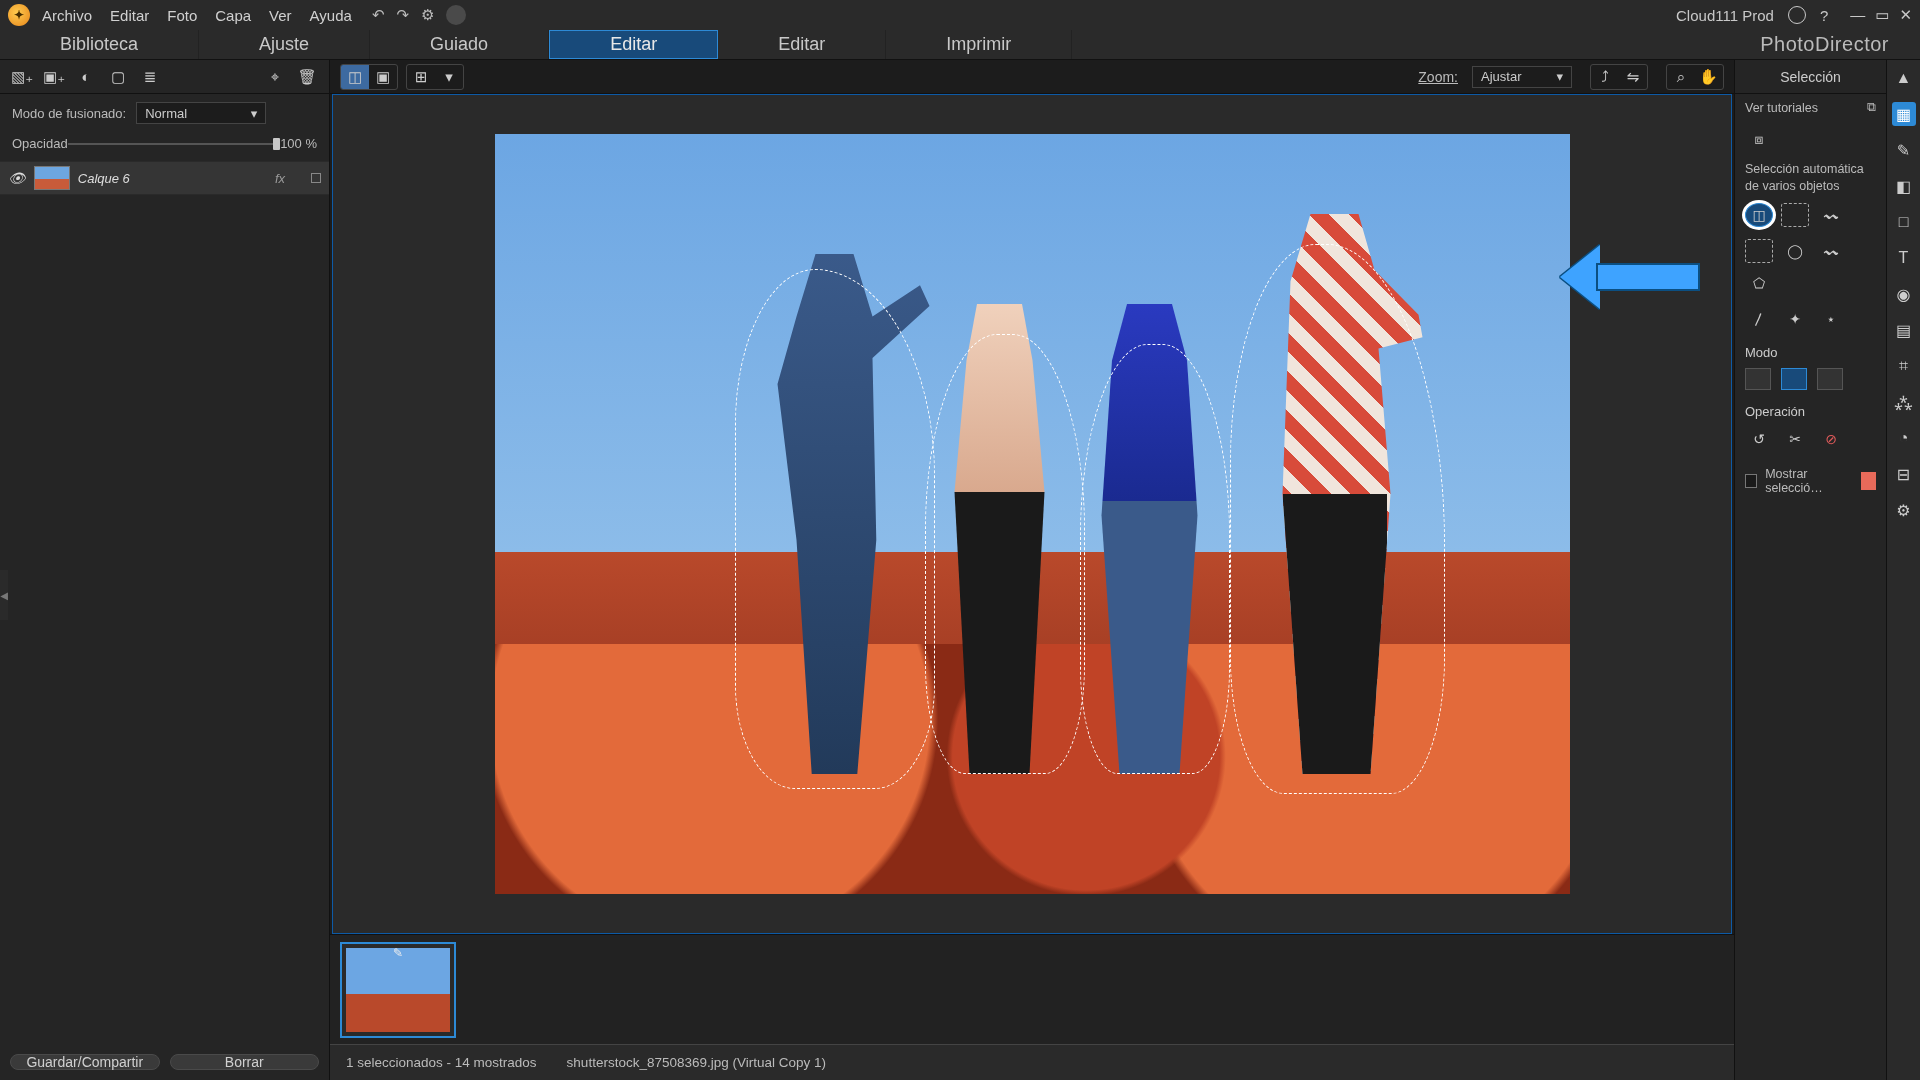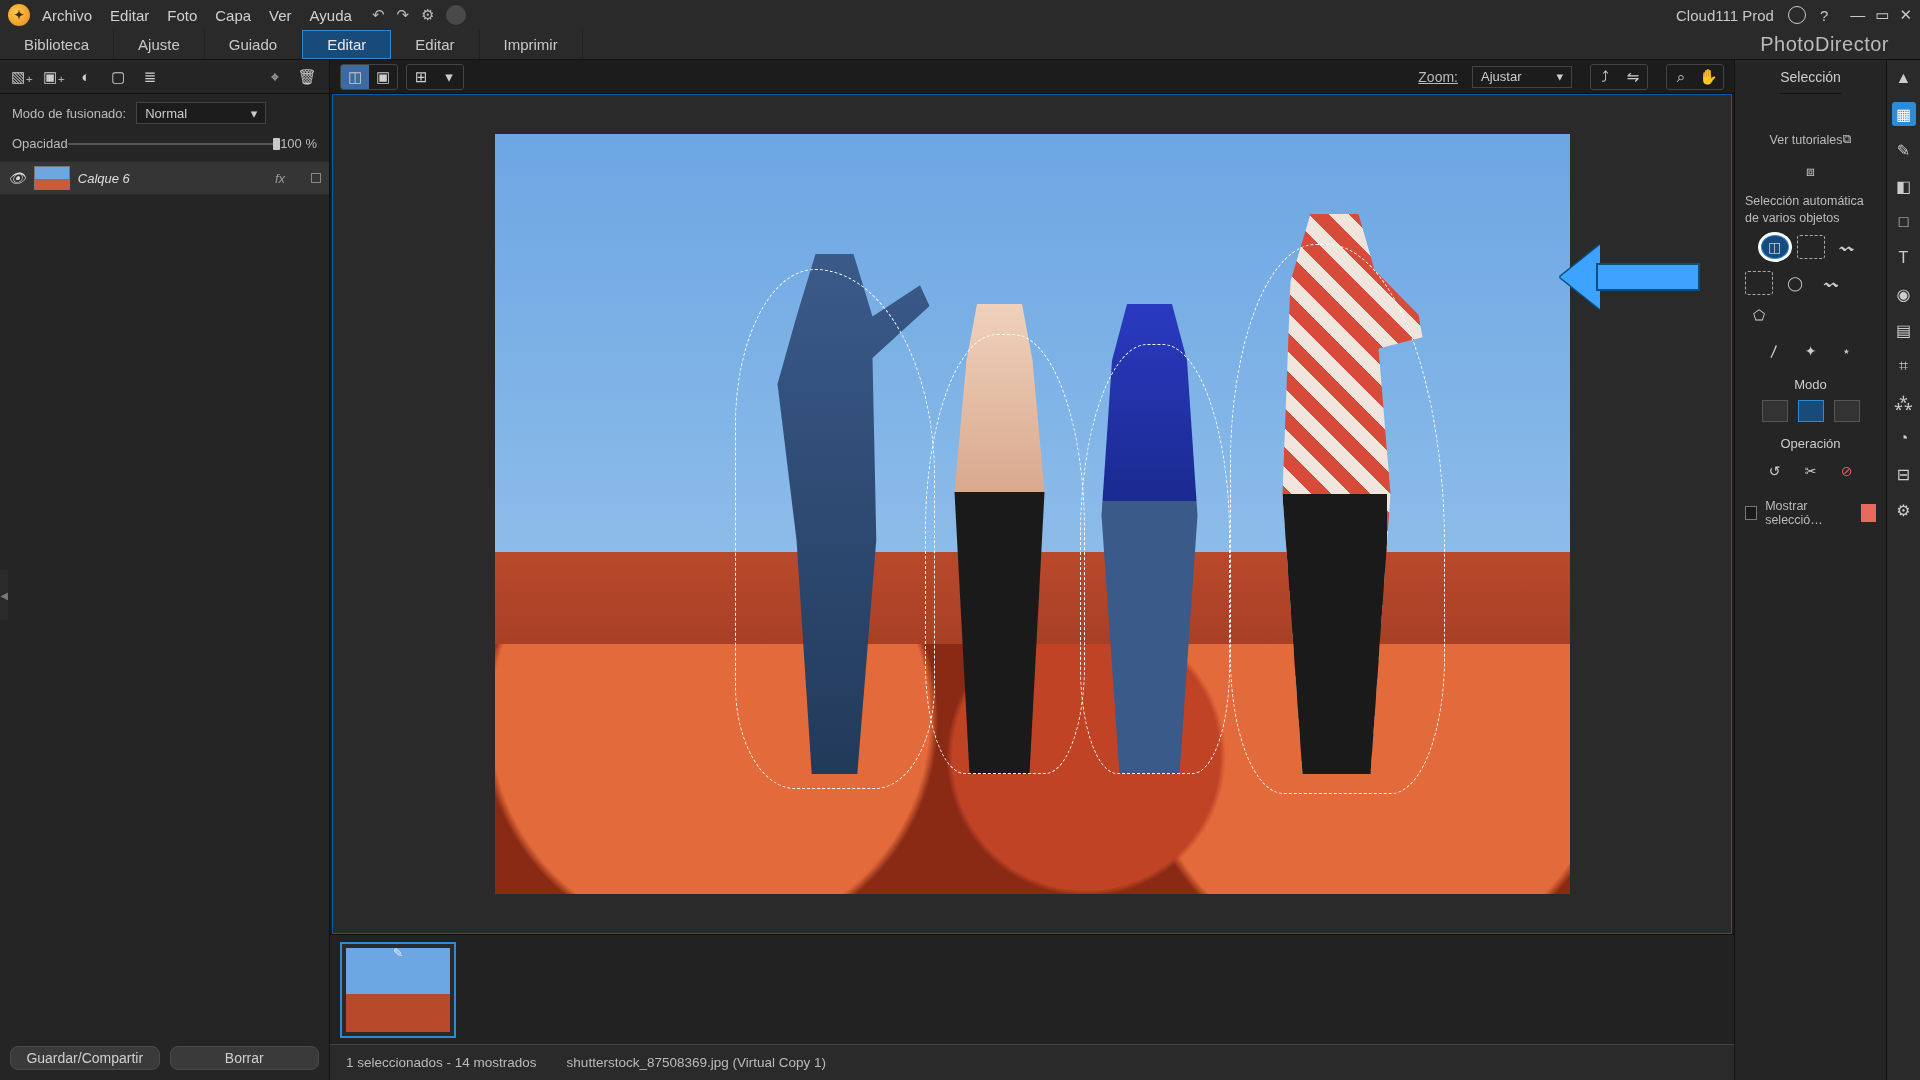--- a/index.html
+++ b/index.html
@@ -12,21 +12,21 @@
 .menu-items span { cursor:default; }
 .title-tools { display:flex; align-items:center; gap:12px; margin-left:20px; color:#bbb; font-size:15px; }
 .title-tools .circ { width:20px; height:20px; border-radius:50%; background:#4a4a4a; display:inline-block; }
 .title-right { margin-left:auto; display:flex; align-items:center; gap:14px; font-size:15px; color:#c8c8c8;}
 .title-right .avatar { width:18px;height:18px;border:1.5px solid #c8c8c8;border-radius:50%; display:inline-block; }
 .win-btns { display:flex; gap:10px; margin-left:8px; font-size:15px; }
 
 
 .modebar { height:30px; background:#2a2a2a; border-bottom:1px solid #111; display:flex; align-items:stretch; }
 .modebar-left { width:680px; display:flex; }
-.mode-tab { flex:0 0 auto; padding:0 24px; display:flex; align-items:center; font-size:15px; color:#c8c8c8; border-right:1px solid #222; }
+.mode-tab { flex:0 0 auto; padding:0 60px; display:flex; align-items:center; font-size:18px; color:#c8c8c8; border-right:1px solid #222; }
 .mode-tab.active { background:#184a7a; border:1px solid #2d8ad6; color:#e8e8e8; }
 .brand { margin-left:auto; font-size:20px; color:#bbb; padding-right:31px; display:flex; align-items:center; letter-spacing:.5px;}
 
 
 .workspace { position:absolute; top:60px; bottom:0; left:0; right:0; display:flex; }
 
 
 .left-panel { width:330px; background:#252525; border-right:1px solid #111; display:flex; flex-direction:column; }
 .left-toolbar { height:34px; border-bottom:1px solid #111; display:flex; align-items:center; padding:0 8px; gap:4px;}
 .tb-btn { width:28px;height:24px; display:flex; align-items:center; justify-content:center; color:#ccc; font-size:15px; border-radius:3px;}
@@ -35,21 +35,21 @@
 .blend-select{flex:0 0 130px;height:22px;background:#1c1c1c;border:1px solid #444;color:#ccc;font-size:13px;padding:0 8px;display:flex;align-items:center;justify-content:space-between;}
 .opacity-row{display:flex;align-items:center;padding:4px 12px 10px;font-size:13px;color:#bbb;}
 .slider{flex:1;height:2px;background:#555;position:relative;}
 .slider .knob{position:absolute;right:0;top:-5px;width:7px;height:12px;background:#c8c8c8;border-radius:1px;}
 .layer-row{height:34px;background:#353535;display:flex;align-items:center;gap:8px;padding:0 8px;font-size:13px;font-style:italic;color:#ddd;border-top:1px solid #2a2a2a;border-bottom:1px solid #2a2a2a;}
 .layer-thumb{width:36px;height:24px;background:linear-gradient(to bottom,#6da6e0 55%,#c85b3a 55%);border:1px solid #777;}
 .layer-row .fx{margin-left:auto;font-style:italic;color:#999;margin-right:18px;}
 .layer-row .sq{width:10px;height:10px;border:1px solid #888;}
 .eye{font-size:14px;color:#ddd;}
 .left-bottom{margin-top:auto;display:flex;gap:10px;padding:10px;}
-.big-btn{flex:1;height:24px;background:#3a3a3a;border:1px solid #4a4a4a;display:flex;align-items:center;justify-content:center;font-size:14px;color:#d0d0d0;border-radius:8px;}
+.big-btn{flex:1;height:16px;background:#3a3a3a;border:1px solid #4a4a4a;display:flex;align-items:center;justify-content:center;font-size:14px;color:#d0d0d0;border-radius:8px;}
 .left-grip{position:absolute;left:0;top:50%;width:8px;height:50px;background:#2a2a2a;display:flex;align-items:center;justify-content:center;color:#777;font-size:10px;}
 
 
 .center { flex:1; display:flex; flex-direction:column; background:#1c1c1c; position:relative;}
 .center-toolbar{height:34px;border-bottom:1px solid #111;display:flex;align-items:center;padding:0 10px;gap:8px;}
 .seg{display:flex;border:1px solid #444;border-radius:3px;overflow:hidden;}
 .seg .tb-btn{border-radius:0;}
 .seg .tb-btn.active{background:#3d6aa0;}
 .center-toolbar .spacer{flex:1;}
 .zoom-lbl{font-size:14px;color:#bbb;margin-right:6px;text-decoration:underline;}
@@ -67,23 +67,23 @@
 .sel-outline{position:absolute;border:1.5px dashed #fff;pointer-events:none;}
 
 .filmstrip{height:110px;background:#222;border-top:1px solid #111;display:flex;align-items:center;padding:0 10px;gap:10px;}
 .film-thumb{width:116px;height:96px;border:2px solid #2d8ad6;padding:4px;background:#2a2a2a;position:relative;}
 .film-thumb-inner{width:100%;height:100%;background:linear-gradient(to bottom,#6ca6e3 55%,#b9492b 55%);}
 .film-thumb .pen{position:absolute;top:2px;left:50%;transform:translateX(-50%);color:#eee;font-size:12px;}
 
 .statusbar{height:36px;background:#2a2a2a;border-top:1px solid #444;display:flex;align-items:center;gap:30px;padding:0 16px;font-size:13.5px;color:#bbb;}
 
 
-.right-panel{width:152px;background:#252525;border-left:1px solid #111;display:flex;flex-direction:column;position:relative;align-items:center;}
+.right-panel{width:152px;background:#252525;border-left:1px solid #111;display:flex;flex-direction:column;position:relative;}
 .rp-title{height:34px;border-bottom:1px solid #111;display:flex;align-items:center;justify-content:center;font-size:14px;color:#ccc;}
-.rp-row{display:flex;align-items:center;justify-content:space-between;padding:6px 10px;font-size:12.5px;color:#bbb;margin-top:32px;}
+.rp-row{display:flex;align-items:center;justify-content:space-between;padding:6px 10px;font-size:12.5px;color:#bbb;}
 .rp-section{padding:4px 10px 2px;font-size:12.5px;color:#bbb;line-height:1.35;}
 .rp-icons{display:flex;flex-wrap:wrap;gap:8px;padding:6px 10px;}
 .rp-icon{width:28px;height:24px;border:1px solid transparent;display:flex;align-items:center;justify-content:center;color:#ccc;font-size:14px;border-radius:3px;position:relative;}
 .rp-icon.box{border:1px dashed #aaa;}
 .rp-icon.active{background:#184a7a;border:1px solid #2d8ad6;}
 .rp-icon.highlight-ring{box-shadow:0 0 0 3px #fff;border-radius:50%;}
 .rp-sub{padding:8px 10px 2px;font-size:13px;color:#ccc;}
 .rp-mode{display:flex;gap:10px;padding:6px 10px;}
 .rp-mode .m{width:26px;height:22px;border:1px solid #555;background:#333;}
 .rp-mode .m.active{background:#184a7a;border-color:#2d8ad6;}

